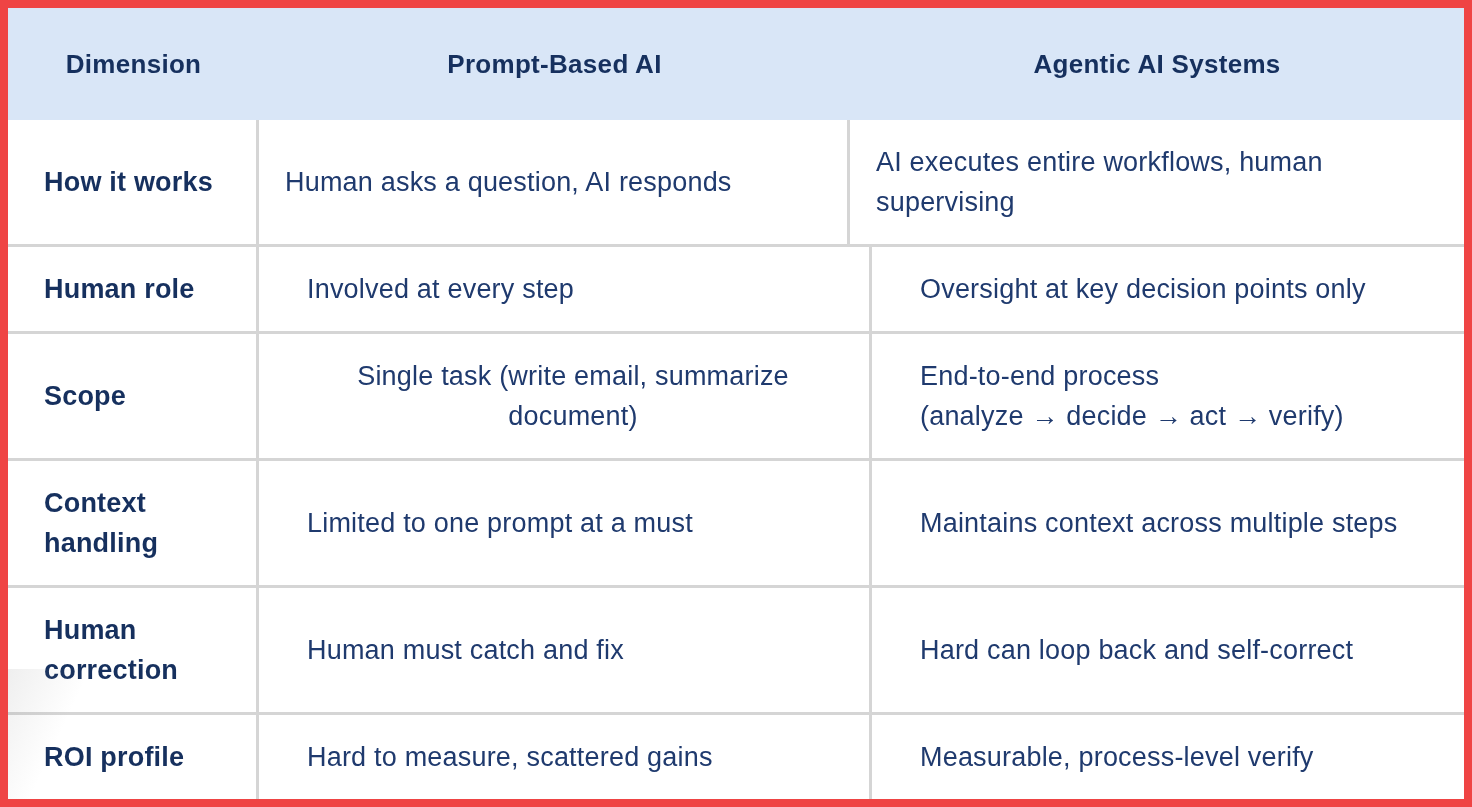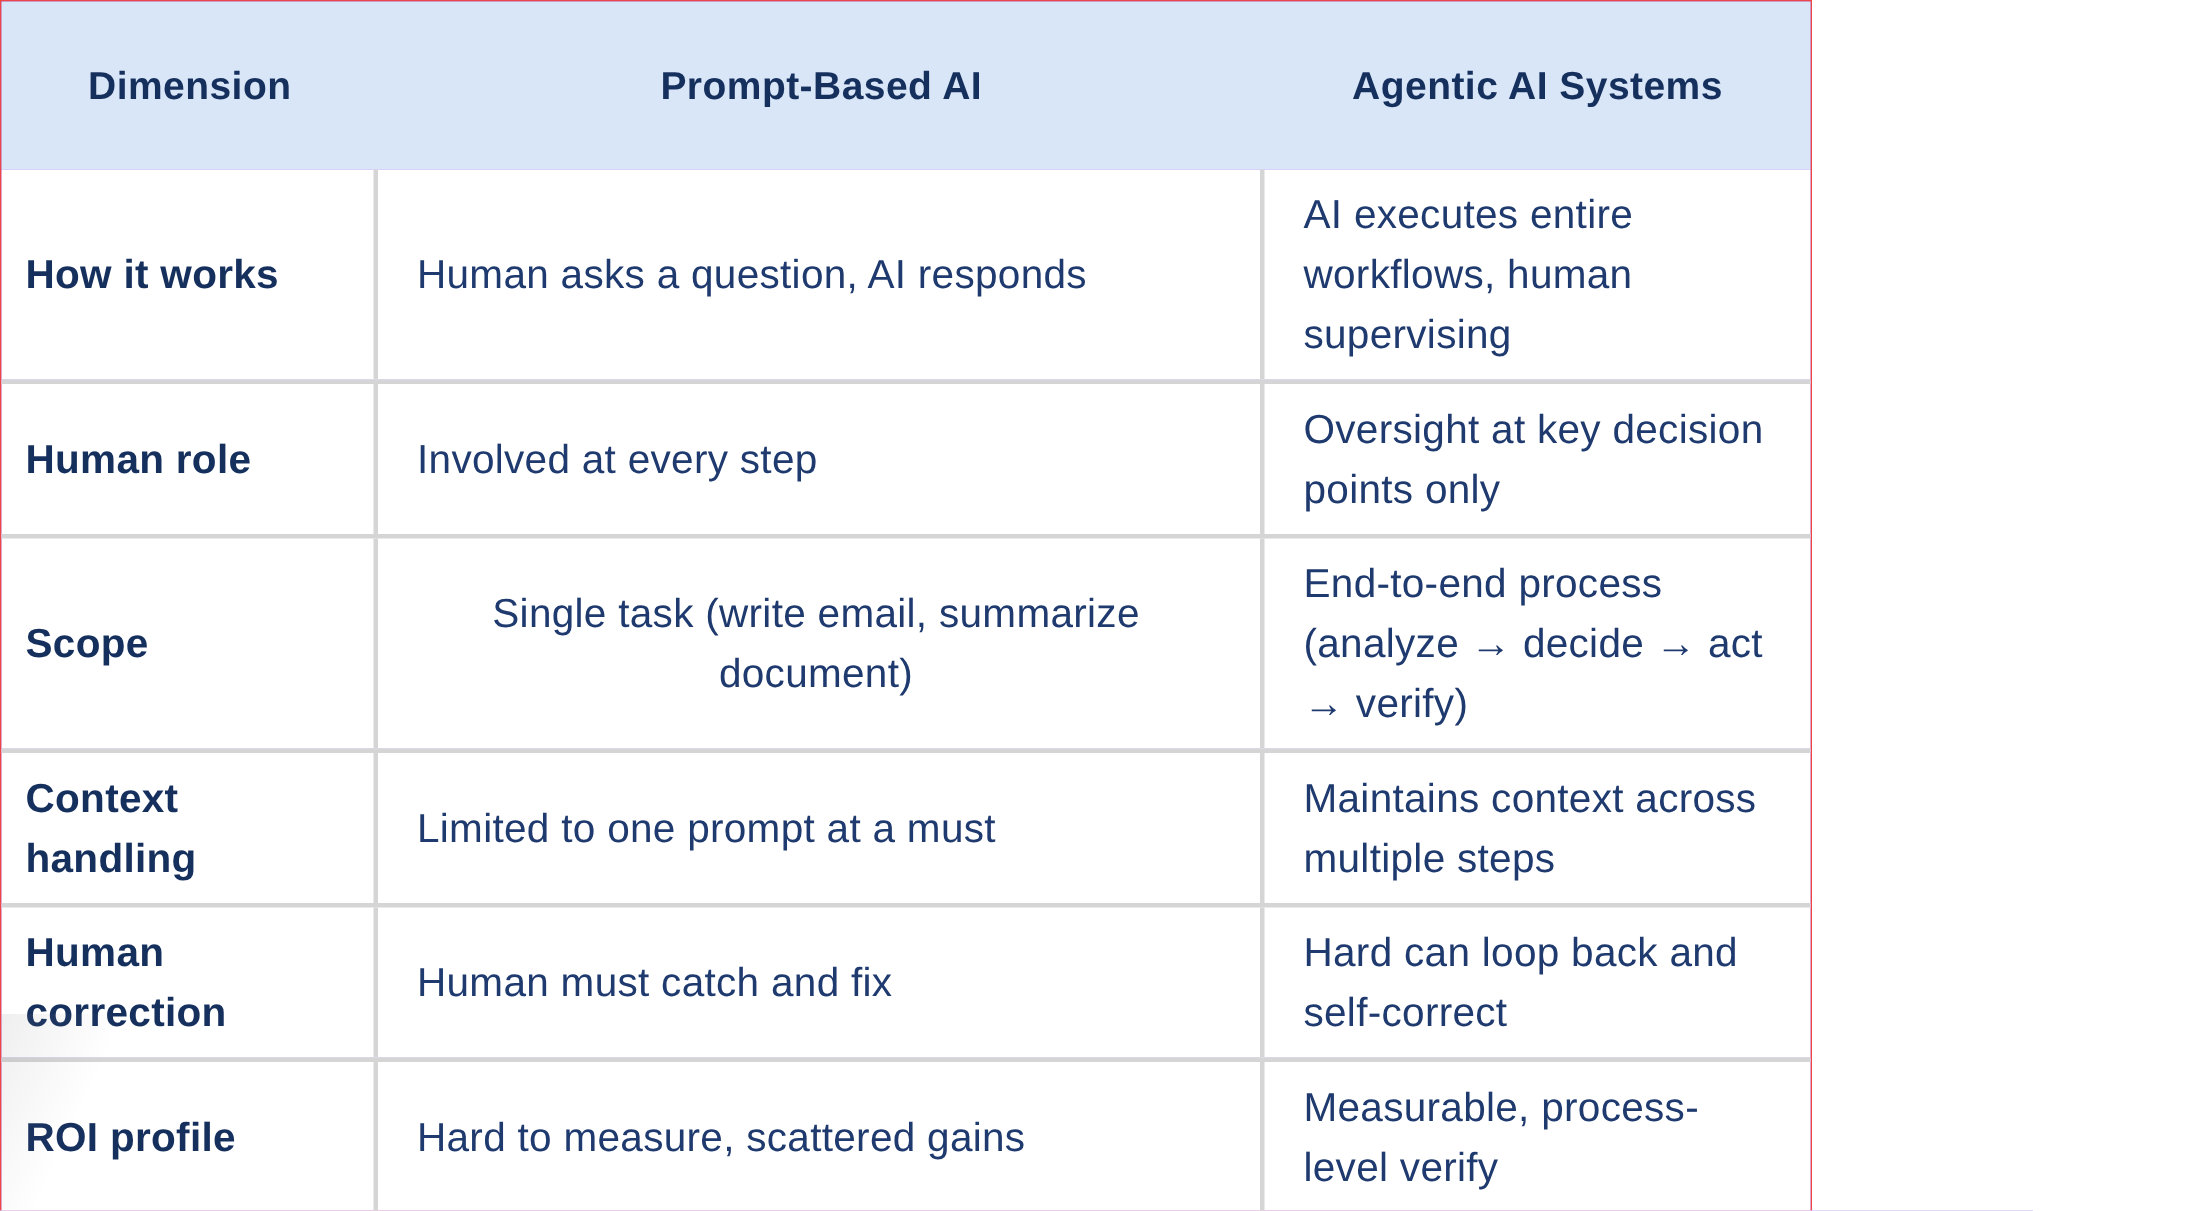--- a/index.html
+++ b/index.html
@@ -5,24 +5,24 @@
   * { margin: 0; padding: 0; box-sizing: border-box; }
   html, body { background: #ffffff; }
   body {
     font-family: "Liberation Sans", "DejaVu Sans", sans-serif;
     width: 1472px;
     height: 807px;
     overflow: hidden;
   }
   .comparison-table {
     position: relative;
-    width: 1208px;
+    width: 1472px;
     height: 807px;
     background: #8b5cf6;
-    border: 1px solid #ef4444;
+    border: 8px solid #ef4444;
     display: flex;
     flex-direction: column;
   }
   
   .comparison-table::after {
     content: "";
     position: absolute;
     left: 0;
     bottom: 0;
     width: 90px;
@@ -43,36 +43,36 @@
     font-weight: bold;
     text-align: center;
     letter-spacing: 0.3px;
   }
   .body-row {
     flex: 1 1 auto;
     display: grid;
     grid-template-columns: 251px 591px 1fr;
     background: #ffffff;
   }
-  .body-row + .body-row { border-top: 3px solid #d5d5d5; }
+  .body-row + .body-row { border-top: 3px solid #d5d5d5; gap: 22px; }
   .cell {
     display: flex;
     align-items: center;
     color: #1f3a6e;
     font-size: 27px;
     letter-spacing: 0.2px;
     line-height: 40px;
     white-space: pre-line;
     padding: 10px 30px 10px 26px;
   }
   .cell.dim {
     font-weight: bold;
     color: #16305e;
     border-right: 3px solid #d5d5d5;
-    padding-left: 16px;
+    padding-left: 36px;
   }
   .cell.mid { border-right: 3px solid #d5d5d5; text-align: center; }
 </style>
 </head>
 <body>
 
 <div class="comparison-table">
 
   <div class="header-row">
     <div class="header-cell">Dimension</div>

